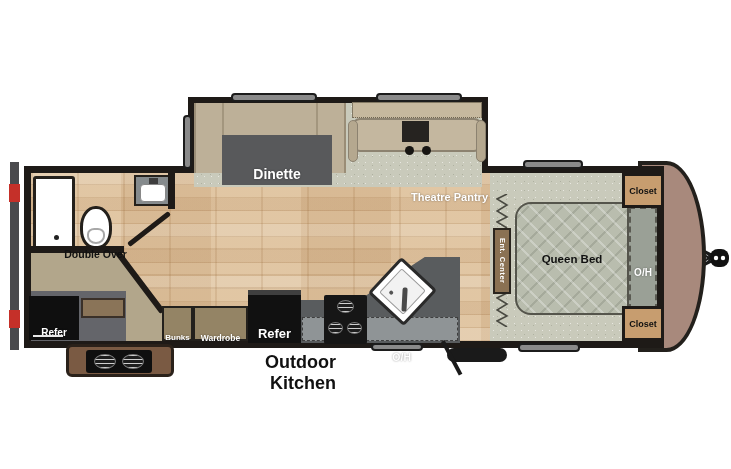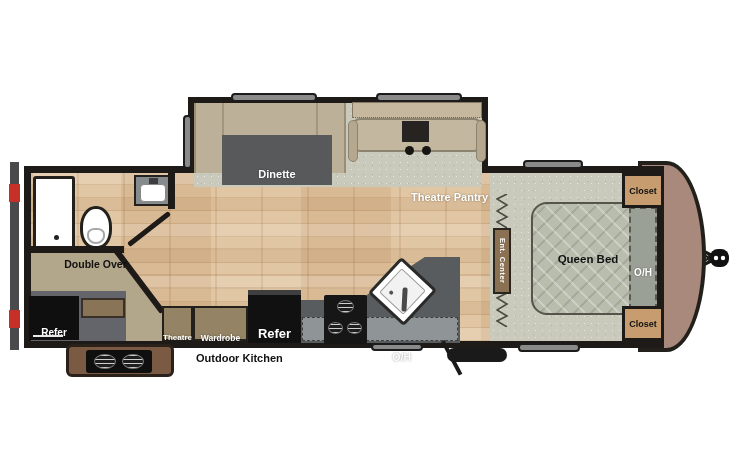--- a/index.html
+++ b/index.html
@@ -22,21 +22,20 @@
       radial-gradient(rgba(255,255,255,.55) 13%, rgba(0,0,0,0) 14%),
       radial-gradient(rgba(118,122,102,.30) 13%, rgba(0,0,0,0) 14%);
     background-size:7px 7px, 9px 9px;
     background-position:0 0, 3px 4px;
   }
   .quilt {
     background-color:#b9bdae;
     background-image:
       repeating-linear-gradient(45deg, rgba(255,255,255,.28) 0 2px, rgba(0,0,0,0) 2px 12px),
       repeating-linear-gradient(-45deg, rgba(96,102,88,.22) 0 2px, rgba(0,0,0,0) 2px 12px);
-    margin-left: 16px;
   }
   .wall-fill { background:#1e1a17; }
 
   .lbl { color:#111; font-weight:bold; text-align:center; }
   .lbl-w { color:#fff; font-weight:bold; text-align:right; text-shadow:0 0 2px rgba(0,0,0,.45);margin-top:28px; }
 
   .window { background:#8a8a8a; border:2px solid #1c1c1c; border-radius:4px; }
   .burner {
     border-radius:50%; border:1px solid #777;
     background:repeating-linear-gradient(0deg, #cfcfcf 0 1.5px, #1e1e1e 1.5px 4px);
@@ -73,21 +72,21 @@
 
   <div class="abs carpet" style="left:194px; top:166px; width:288px; height:21px; z-index:4;"></div>
 
   <div class="abs" style="left:194px; top:103px; width:152px; height:70px; background:#bdb098;
               border-left:2px solid #9a8d76; border-right:2px solid #9a8d76; z-index:4;">
     <div class="abs" style="left:26px; top:0; width:2px; height:100%; background:#a3967e;"></div>
     <div class="abs" style="right:26px; top:0; width:2px; height:100%; background:#a3967e;"></div>
   </div>
   <div class="abs" style="left:222px; top:135px; width:110px; height:50px; background:#58595b; z-index:5;
               display:flex; align-items:center; justify-content:center;">
-    <span class="lbl-w" style="font-size:11px;">Dinette</span>
+    <span class="lbl-w" style="font-size:14px;">Dinette</span>
   </div>
 
   <div class="abs" style="left:352px; top:102px; width:130px; height:16px; background:#c6b89e; border:1px solid #837964;
               border-bottom:1px dotted #6f6653; z-index:4; display:flex; align-items:center; justify-content:center;">
     <span class="lbl-w" style="font-size:9px;">O/H</span>
   </div>
   <div class="abs" style="left:352px; top:118px; width:130px; height:34px; background:#c4b79f; border:2px solid #8c8270; border-radius:8px; z-index:4;"></div>
   <div class="abs" style="left:348px; top:120px; width:10px; height:42px; background:#b5a88f; border:1px solid #8c8270; border-radius:5px; z-index:5;"></div>
   <div class="abs" style="left:476px; top:120px; width:10px; height:42px; background:#b5a88f; border:1px solid #8c8270; border-radius:5px; z-index:5;"></div>
   <div class="abs" style="left:402px; top:121px; width:27px; height:21px; background:#262320; z-index:5;"></div>
@@ -138,35 +137,35 @@
     <div class="abs" style="left:13px; top:1px; width:9px; height:6px; background:#3d3d3d;"></div>
   </div>
 
   <div class="abs wall-fill" style="left:24px; top:246px; width:100px; height:7px; z-index:4;"></div>
   <div class="abs wall-fill" style="left:168px; top:173px; width:7px; height:36px; z-index:4;"></div>
   <div class="abs wall-fill" style="left:127px; top:243px; width:52px; height:5px; transform:rotate(-38deg); transform-origin:0 0; z-index:4; border-radius:2px;"></div>
 
   <div class="abs" style="left:31px; top:253px; width:134px; height:88px; background:#b2a68b; z-index:3;
               clip-path:polygon(0 0, 66% 0, 100% 65%, 100% 100%, 0 100%);"></div>
   <div class="abs wall-fill" style="left:118px; top:248px; width:78px; height:6px; transform:rotate(53deg); transform-origin:0 0; z-index:4; border-radius:2px;"></div>
-  <div class="abs lbl" style="left:32px; top:258px; width:114px; font-size:10.5px; line-height:1.25; z-index:5;padding-left:13px;">
+  <div class="abs lbl" style="left:32px; top:248px; width:114px; font-size:10.5px; line-height:1.25; z-index:5;padding-left:13px;">
     <div>Double Over</div>
   </div>
 
   <div class="abs" style="left:31px; top:291px; width:95px; height:50px; background:#64656a; z-index:4;"></div>
   <div class="abs" style="left:29px; top:296px; width:50px; height:44px; background:#0f0f0f; z-index:5;
               display:flex; align-items:center; justify-content:center;">
     <span class="lbl-w" style="font-size:10px;">Refer</span>
     <div class="abs" style="left:4px; bottom:3px; width:30px; height:2px; background:#e8e8e8;"></div>
   </div>
   <div class="abs" style="left:81px; top:298px; width:44px; height:20px; background:#8a7458; border:2px solid #3a3028; z-index:5;"></div>
 
   <div class="abs" style="left:162px; top:306px; width:31px; height:35px; background:#948465; border:2px solid #23201c; z-index:5;
               display:flex; align-items:center; justify-content:center;">
-    <span class="lbl-w" style="font-size:8px;">Theatre</span>
+    <span class="lbl-w" style="font-size:8px;">Bunks</span>
   </div>
   <div class="abs" style="left:193px; top:306px; width:55px; height:35px; background:#948465; border:2px solid #23201c; z-index:5;
               display:flex; align-items:center; justify-content:center;">
     <span class="lbl-w" style="font-size:8.5px;">Wardrobe</span>
   </div>
 
   <div class="abs" style="left:248px; top:290px; width:53px; height:53px; background:#111; border-top:5px solid #3f3f3f; z-index:5;
               display:flex; align-items:center; justify-content:center;">
     <span class="lbl-w" style="font-size:13px;">Refer</span>
   </div>
@@ -198,15 +197,15 @@
   <div class="abs window" style="left:523px; top:160px; width:60px; height:9px; z-index:9;"></div>
   <div class="abs window" style="left:518px; top:343px; width:62px; height:9px; z-index:9;"></div>
   <div class="abs window" style="left:371px; top:343px; width:52px; height:8px; z-index:9;"></div>
 
   <div class="abs" style="left:66px; top:344px; width:108px; height:33px; background:#7a5a43; border:3px solid #2a211a; border-radius:6px; z-index:9;">
     <div class="abs" style="left:17px; top:3px; width:66px; height:23px; background:#0f0f0f; border-radius:3px;">
       <div class="burner abs" style="left:8px;  top:4px; width:22px; height:15px;"></div>
       <div class="burner abs" style="left:36px; top:4px; width:22px; height:15px;"></div>
     </div>
   </div>
-  <div class="abs lbl" style="left:196px; top:352px; width:140px; font-size:11px; text-align:left; z-index:9;">Outdoor Kitchen</div>
+  <div class="abs lbl" style="left:196px; top:352px; width:140px; font-size:18px; text-align:right; z-index:9;">Outdoor Kitchen</div>
 
 </div>
 
 </body></html>

